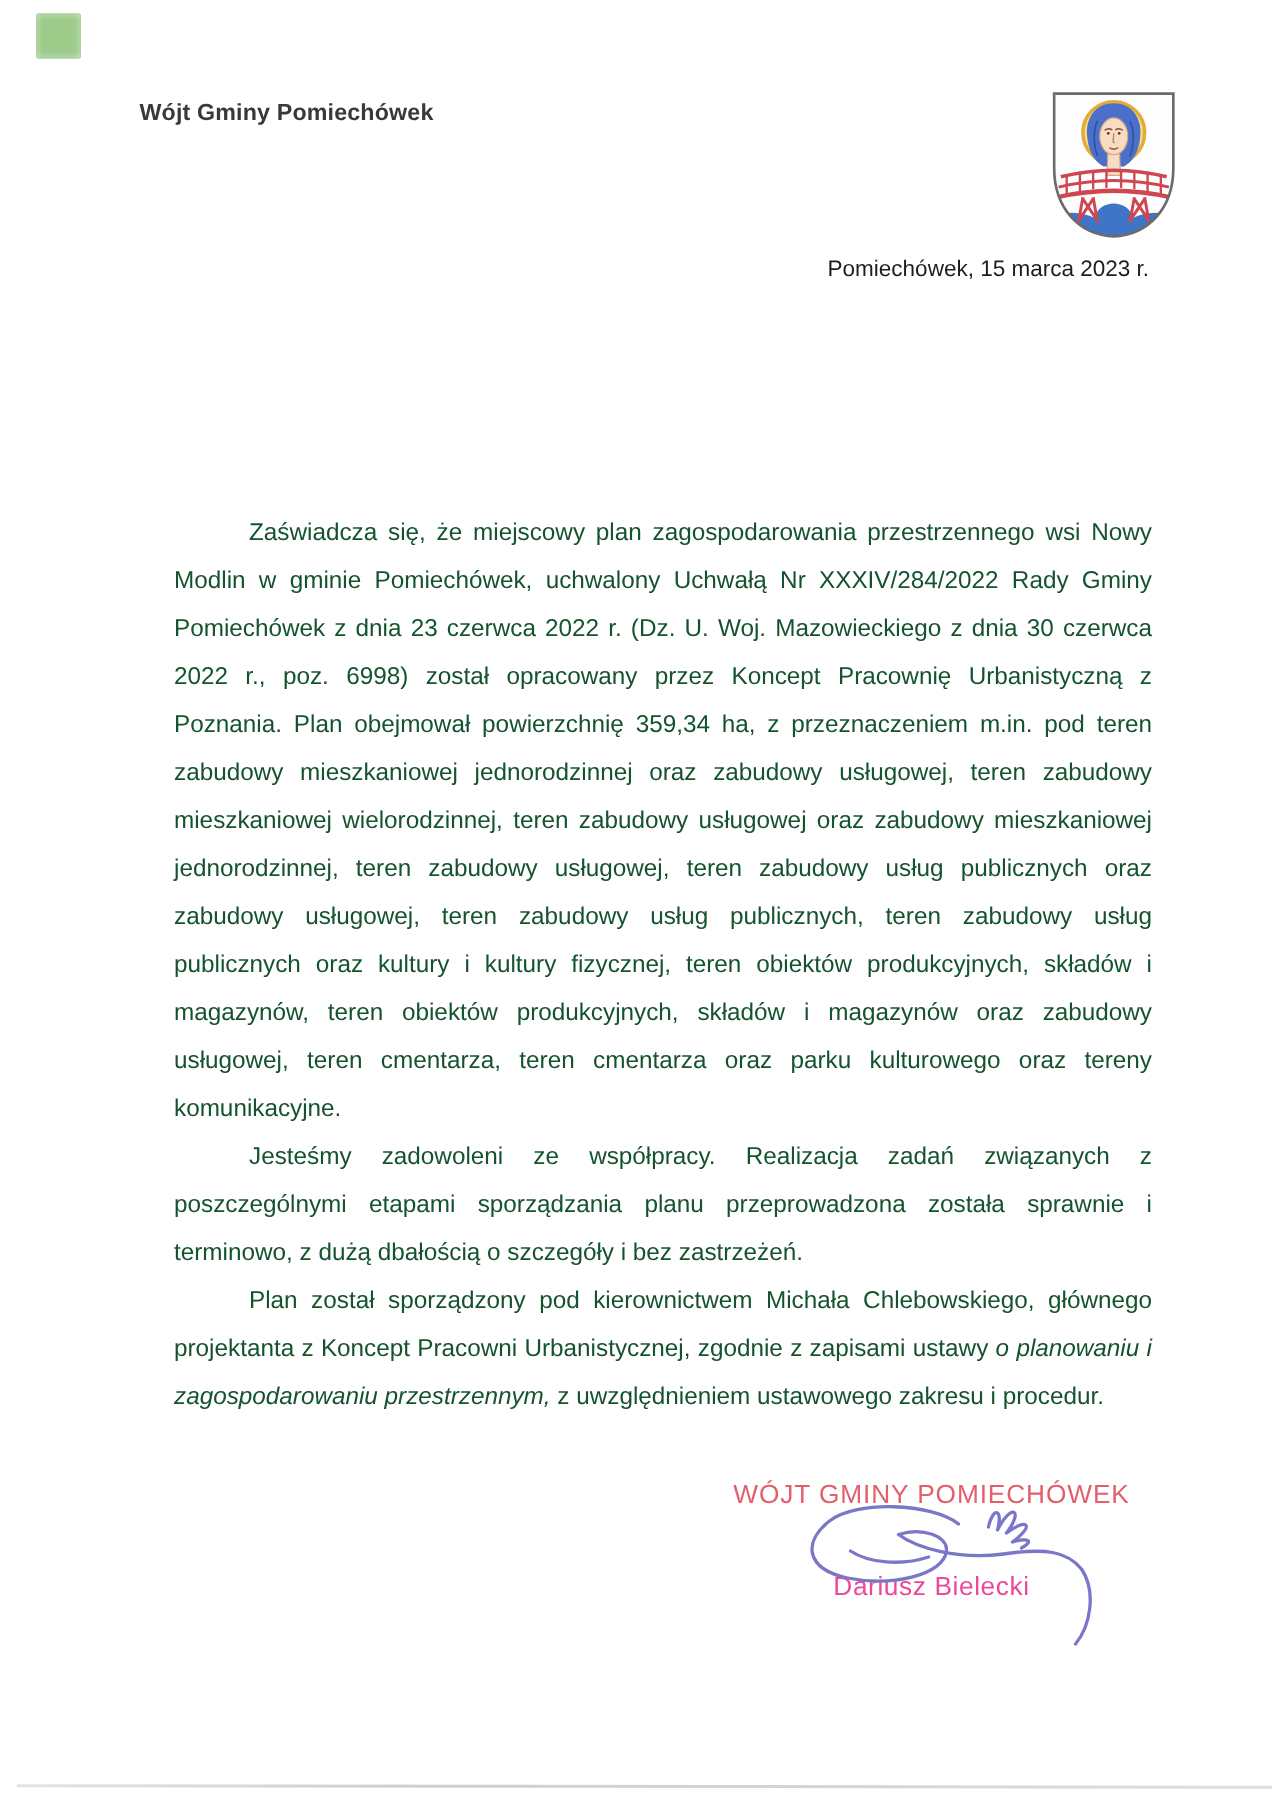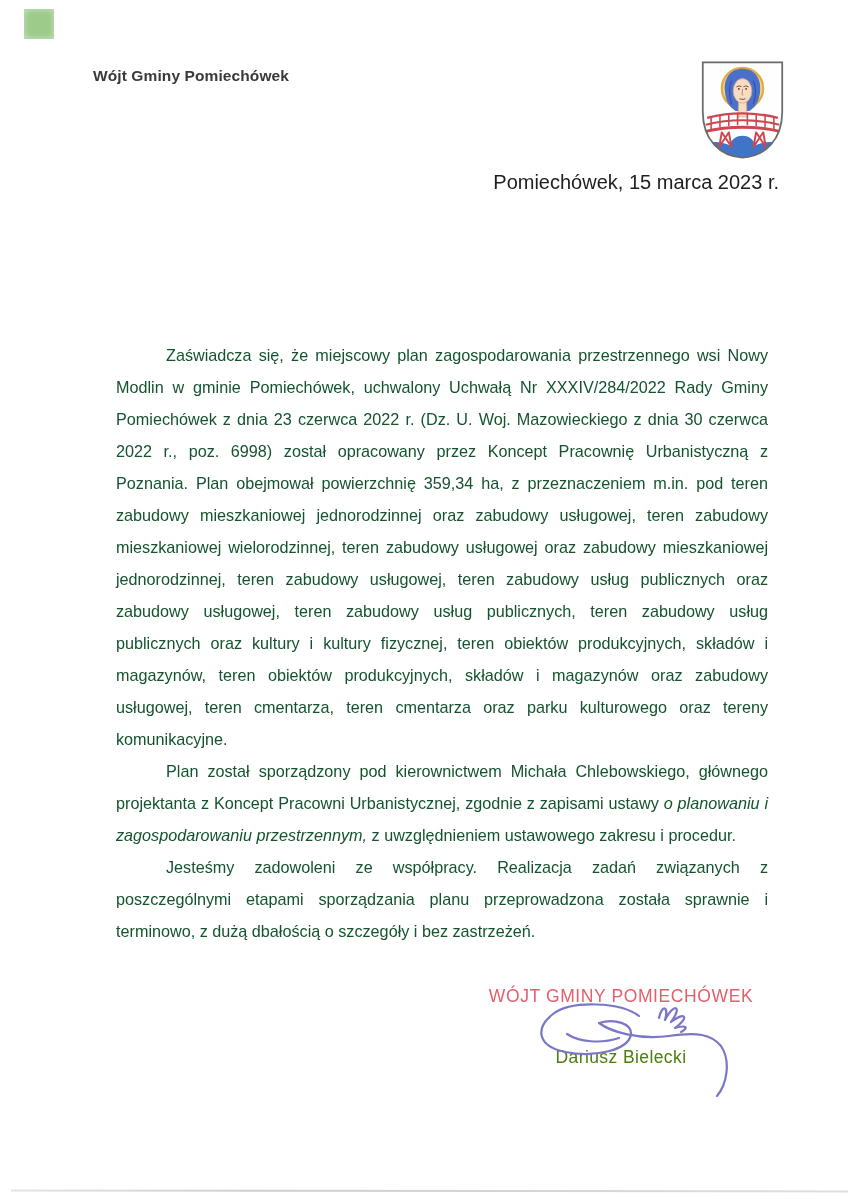--- a/index.html
+++ b/index.html
@@ -32,22 +32,22 @@
     font-size: 15.5px; font-weight: bold; color: #39393c;
     letter-spacing: 0.1px; margin-bottom: 16px;
   }
   .sender-lines { font-size: 12.5px; line-height: 17px; color: #45454a; }
 
   
   .arms { position: absolute; left: 688px; top: 59px; width: 87px; height: 102px; }
   .arms svg { width: 100%; height: 100%; display: block; }
 
   .dateline {
-    position: absolute; top: 171px; right: 80px;
-    font-size: 20px; color: #1e1e20;
+    position: absolute; top: 171px; right: 93px;
+    font-size: 15px; color: #1e1e20;
   }
 
   .doc-title {
     position: absolute; top: 290px; left: 0; width: 100%;
     text-align: center; font-size: 15.5px; font-weight: bold;
     letter-spacing: 0.6px; color: #1b1b1d;
   }
 
   .body-text {
     position: absolute; left: 105px; top: 339px; width: 652px;
@@ -59,21 +59,21 @@
 
   
   .stamp-title {
     position: absolute; left: 460px; top: 986px; width: 300px;
     text-align: center; font-size: 17.5px; letter-spacing: 0.6px;
     color: #e2606c;
   }
   .stamp-name {
     position: absolute; left: 460px; top: 1047px; width: 300px;
     text-align: center; font-size: 17.5px; letter-spacing: 0.4px;
-    color: #4d7c0f;
+    color: #ec4899;
   }
   .signature-svg {
     position: absolute; left: 460px; top: 988px;
     width: 280px; height: 125px; pointer-events: none;
   }
 
   
   .scan-line {
     position: absolute; left: 0; top: 1190px; width: 848px; height: 2px;
     background: linear-gradient(to right, #e3e3e3, #cfcfcf 30%, #d6d6d6 70%, #e0e0e0);
@@ -133,22 +133,22 @@
 
       <path d="M3.5,3.5 H84.5 V54 C84.5,82 67,99.5 44,100.5 C21,99.5 3.5,82 3.5,54 Z" fill="none" stroke="#6b6b6b" stroke-width="1.8"></path>
     </svg>
   </div>
 
   <div class="dateline">Pomiechówek, 15 marca 2023 r.</div>
 
 
   <div class="body-text">
     <p>Zaświadcza się, że miejscowy plan zagospodarowania przestrzennego wsi Nowy Modlin w gminie Pomiechówek, uchwalony Uchwałą Nr XXXIV/284/2022 Rady Gminy Pomiechówek z dnia 23 czerwca 2022 r. (Dz. U. Woj. Mazowieckiego z dnia 30 czerwca 2022 r., poz. 6998) został opracowany przez Koncept Pracownię Urbanistyczną z Poznania. Plan obejmował powierzchnię 359,34 ha, z przeznaczeniem m.in. pod teren zabudowy mieszkaniowej jednorodzinnej oraz zabudowy usługowej, teren zabudowy mieszkaniowej wielorodzinnej, teren zabudowy usługowej oraz zabudowy mieszkaniowej jednorodzinnej, teren zabudowy usługowej, teren zabudowy usług publicznych oraz zabudowy usługowej, teren zabudowy usług publicznych, teren zabudowy usług publicznych oraz kultury i kultury fizycznej, teren obiektów produkcyjnych, składów i magazynów, teren obiektów produkcyjnych, składów i magazynów oraz zabudowy usługowej, teren cmentarza, teren cmentarza oraz parku kulturowego oraz tereny komunikacyjne.</p>
+    <p>Jesteśmy zadowoleni ze współpracy. Realizacja zadań związanych z poszczególnymi etapami sporządzania planu przeprowadzona została sprawnie i terminowo, z dużą dbałością o szczegóły i bez zastrzeżeń.</p>
     <p><span>Plan został sporządzony pod kierownictwem Michała Chlebowskiego, głównego projektanta z Koncept Pracowni Urbanistycznej, zgodnie z zapisami ustawy </span><span class="it">o planowaniu i zagospodarowaniu przestrzennym,</span><span> z uwzględnieniem ustawowego zakresu i procedur.</span></p>
-    <p>Jesteśmy zadowoleni ze współpracy. Realizacja zadań związanych z poszczególnymi etapami sporządzania planu przeprowadzona została sprawnie i terminowo, z dużą dbałością o szczegóły i bez zastrzeżeń.</p>
   </div>
 
   <div class="stamp-title">WÓJT GMINY POMIECHÓWEK</div>
   <div class="stamp-name">Dariusz Bielecki</div>
 
   <div class="signature-svg">
     <svg viewBox="0 0 280 125" xmlns="http://www.w3.org/2000/svg" aria-hidden="true">
       <g fill="none" stroke="#7a76c8" stroke-width="2.2" stroke-linecap="round" stroke-linejoin="round">
 
         <path d="M168,28 C150,14 100,12 82,26 C64,40 66,58 94,64 C124,70 158,62 160,46 C161,36 144,30 128,35 C140,44 168,52 198,48 C226,44 240,46 250,58 C260,73 256,96 246,108"></path>

